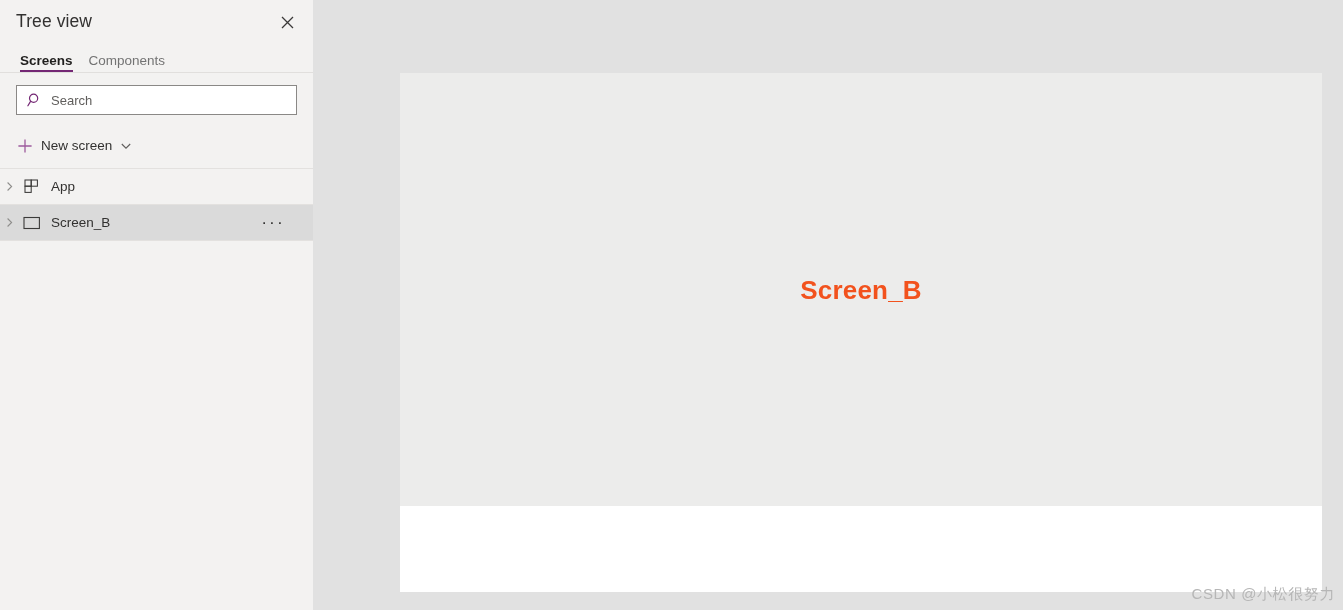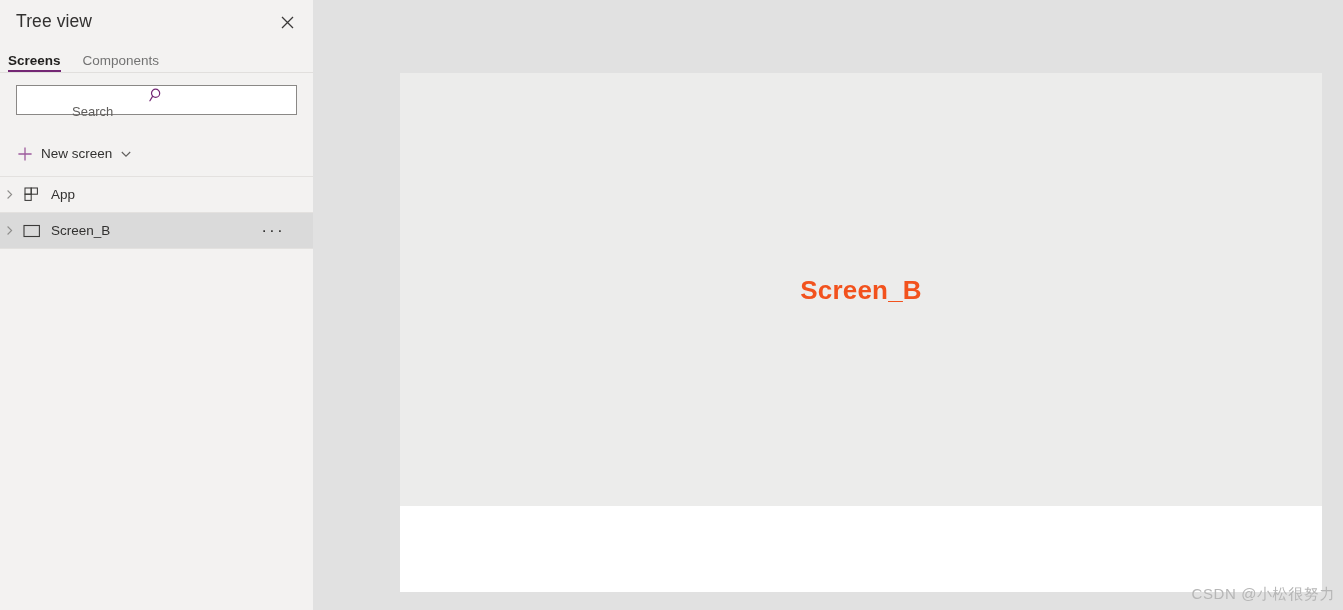--- a/index.html
+++ b/index.html
@@ -61,23 +61,23 @@
   }
   .close-btn svg { display: block; }
 
   
   .tabs {
     position: relative;
     height: 28px;
     flex: 0 0 28px;
     display: flex;
     align-items: flex-end;
-    padding: 0 0 0 8px;
-    box-sizing: border-box;
-    gap: 22px;
+    padding: 0 0 0 20px;
+    box-sizing: border-box;
+    gap: 16px;
   }
   .tab {
     position: relative;
     font-size: 13.5px;
     color: #737373;
     padding-bottom: 5px;
     cursor: pointer;
     line-height: 1;
     white-space: nowrap;
   }
@@ -107,23 +107,22 @@
     box-sizing: border-box;
     flex: 0 0 auto;
   }
   .search-box {
     position: relative;
     height: 30px;
     border: 1px solid #8a8886;
     background: #ffffff;
     display: flex;
     align-items: center;
-    padding: 0 0;
-    box-sizing: border-box;
-    flex-direction: column;
+    padding: 0 9px;
+    box-sizing: border-box;
   }
   .search-icon {
     width: 18px;
     height: 18px;
     flex: 0 0 18px;
     display: flex;
     align-items: center;
     justify-content: center;
     color: #742774;
   }
@@ -135,21 +134,21 @@
     font-size: 13px;
     color: #323130;
     margin-left: 7px;
     flex: 1 1 auto;
     height: 100%;
     padding: 0;
   }
   .search-input::placeholder { color: #605e5c; opacity: 1; }
 
   .new-screen {
-    margin-top: 24px;
+    margin-top: 16px;
     height: 30px;
     display: inline-flex;
     align-items: center;
     cursor: pointer;
     gap: 7px;
     padding-right: 4px;
   }
   .plus-icon {
     width: 18px;
     height: 18px;

